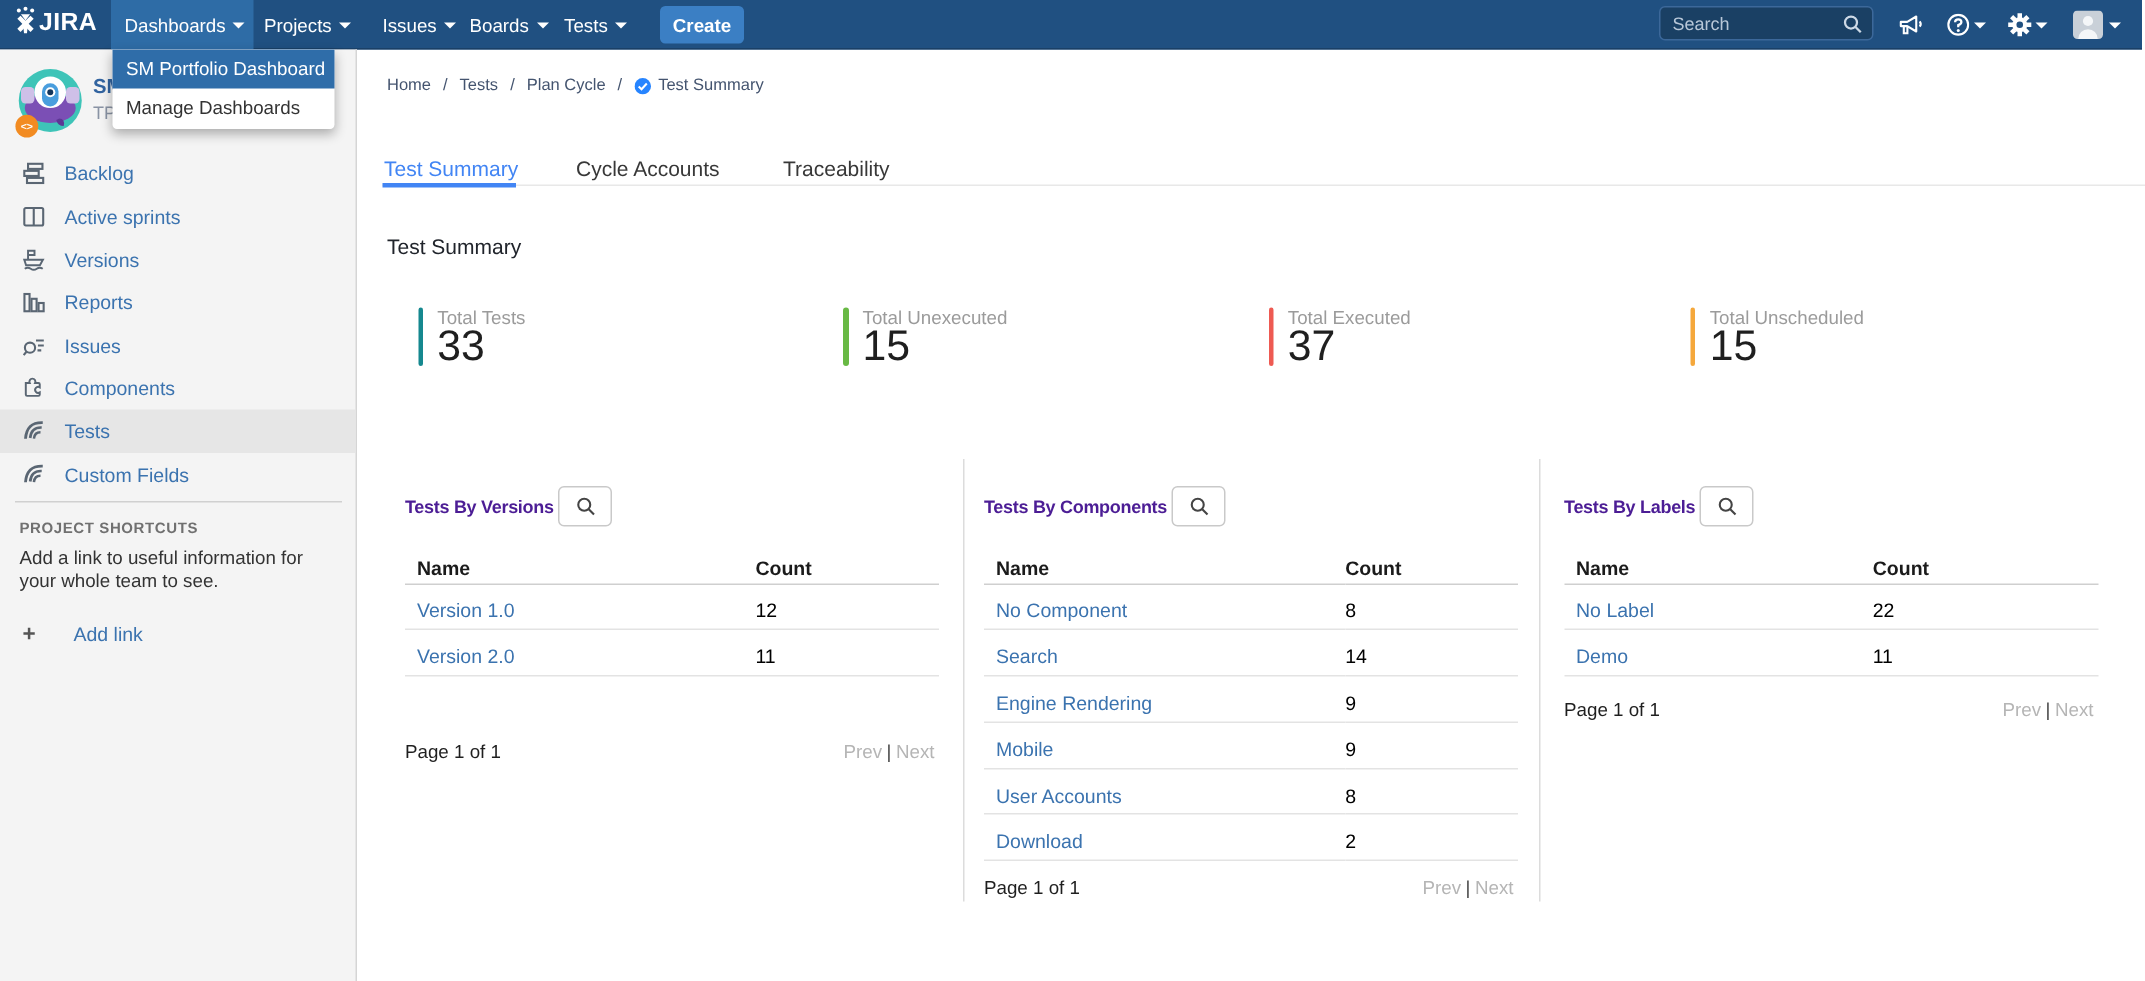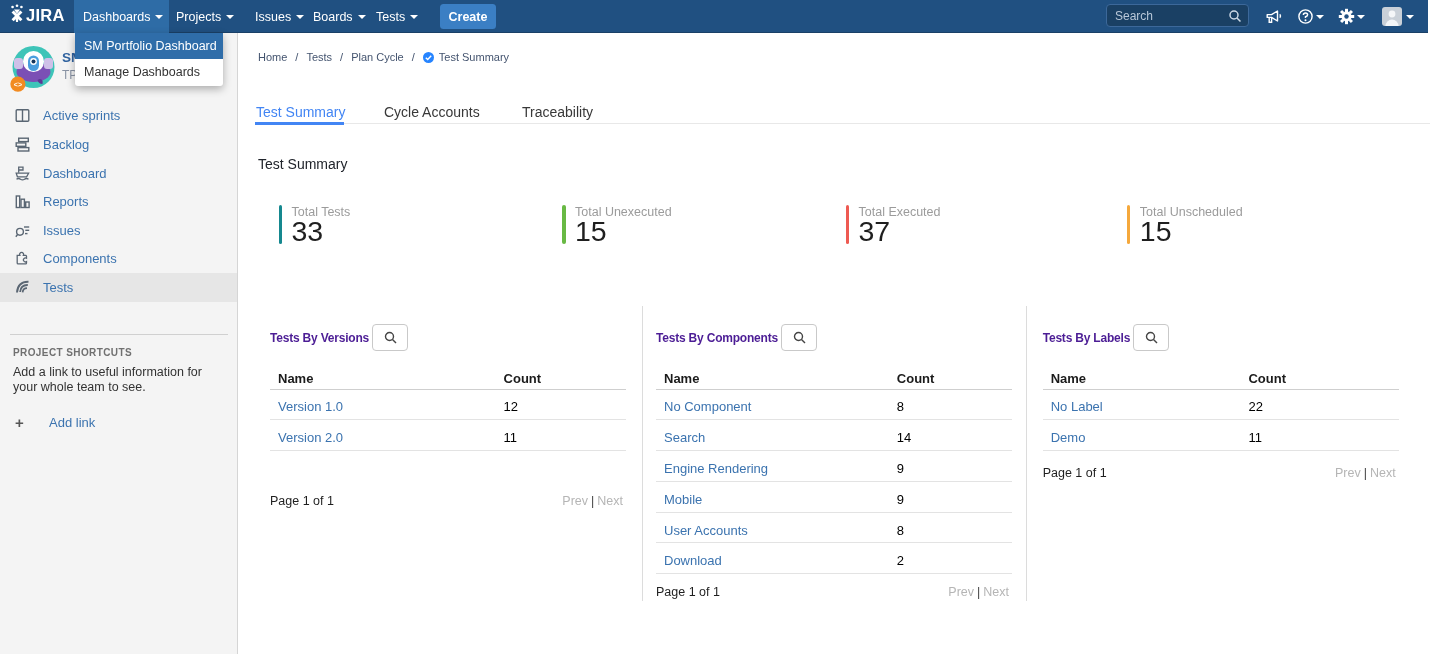--- a/index.html
+++ b/index.html
@@ -169,44 +169,44 @@
     <circle cx="25.5" cy="17.5" r="3.4" fill="#fff"></circle>
     <circle cx="25.5" cy="17.5" r="2" fill="#14365c"></circle>
     <circle cx="9.9" cy="40.1" r="7.6" fill="#f28b21"></circle>
     <text x="9.9" y="42.8" font-size="7" fill="#fff" text-anchor="middle" font-family="Liberation Sans" font-weight="bold">&lt;&gt;</text>
   </svg>
   <div id="projname">SM Test Project</div>
   <div id="projsub">TP project</div>
   <div id="menu">
     <div class="mitem">
         <svg width="17" height="17" viewBox="0 0 17 17">
-          <rect x="2.2" y="2.7" width="12.6" height="11.6" rx="1" fill="none" stroke="#5a6673" stroke-width="1.4"></rect>
-          <line x1="8.5" y1="2.7" x2="8.5" y2="14.3" stroke="#5a6673" stroke-width="1.4"></line>
-        </svg>
-        <span>Active sprints</span>
-      </div>
-    <div class="mitem">
-        <svg width="17" height="17" viewBox="0 0 17 17">
           <g fill="none" stroke="#5a6673" stroke-width="1.4">
             <rect x="4.7" y="2.2" width="9.6" height="3.4"></rect>
             <rect x="2.2" y="6.9" width="9.6" height="3.4"></rect>
             <rect x="4" y="11.6" width="10.8" height="3.4"></rect>
           </g>
         </svg>
         <span>Backlog</span>
       </div>
     <div class="mitem">
         <svg width="17" height="17" viewBox="0 0 17 17">
+          <rect x="2.2" y="2.7" width="12.6" height="11.6" rx="1" fill="none" stroke="#5a6673" stroke-width="1.4"></rect>
+          <line x1="8.5" y1="2.7" x2="8.5" y2="14.3" stroke="#5a6673" stroke-width="1.4"></line>
+        </svg>
+        <span>Active sprints</span>
+      </div>
+    <div class="mitem">
+        <svg width="17" height="17" viewBox="0 0 17 17">
           <g fill="none" stroke="#5a6673" stroke-width="1.3">
             <path d="M4.7 7.8 L4.7 2.2 L9 2.2 L9 5 L4.7 5"></path>
             <path d="M2.2 8.2 L14.6 8.2 L12.6 11.8 L3.4 11.8 Z"></path>
             <path d="M2.5 14.2 Q4.5 12.8 6.5 14.2 Q8.5 15.6 10.5 14.2 Q12.5 12.8 14.5 14.2"></path>
           </g>
         </svg>
-        <span>Dashboard</span>
+        <span>Versions</span>
       </div>
     <div class="mitem">
         <svg width="17" height="17" viewBox="0 0 17 17">
           <g fill="none" stroke="#5a6673" stroke-width="1.4">
             <rect x="2.3" y="3" width="3.4" height="11.5"></rect>
             <rect x="7" y="6.2" width="3.4" height="8.3"></rect>
             <rect x="11.7" y="9" width="3.4" height="5.5"></rect>
           </g>
         </svg>
         <span>Reports</span>
@@ -231,20 +231,30 @@
       </div>
     <div class="mitem active">
         <svg width="17" height="17" viewBox="0 0 17 17">
           <g stroke="#5a6673" fill="none">
             <path d="M14.5 2.8 C7 2.6 3.6 6 3 13.5" stroke-width="1.9"></path>
             <path d="M13.8 6 C9 5.8 6.6 8 6.1 13" stroke-width="1.8"></path>
             <path d="M13 9.2 C10.3 9.2 8.9 10.6 8.6 13.4" stroke-width="1.7"></path>
           </g>
         </svg>
         <span>Tests</span>
+      </div>
+    <div class="mitem">
+        <svg width="17" height="17" viewBox="0 0 17 17">
+          <g stroke="#5a6673" fill="none">
+            <path d="M14.5 2.8 C7 2.6 3.6 6 3 13.5" stroke-width="1.9"></path>
+            <path d="M13.8 6 C9 5.8 6.6 8 6.1 13" stroke-width="1.8"></path>
+            <path d="M13 9.2 C10.3 9.2 8.9 10.6 8.6 13.4" stroke-width="1.7"></path>
+          </g>
+        </svg>
+        <span>Custom Fields</span>
       </div>
   </div>
   <div id="sdivider"></div>
   <div id="shortcuts-h">PROJECT SHORTCUTS</div>
   <div id="shortcuts-p">Add a link to useful information for your whole team to see.</div>
   <div id="addlink">
       <span class="plus">+</span>
       <span class="txt">Add link</span>
     </div>
 </div>

